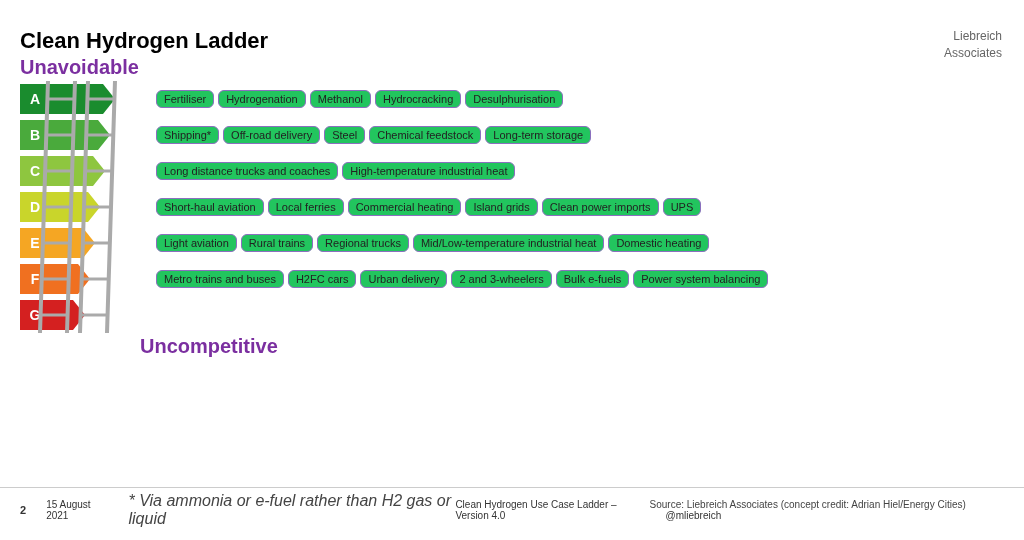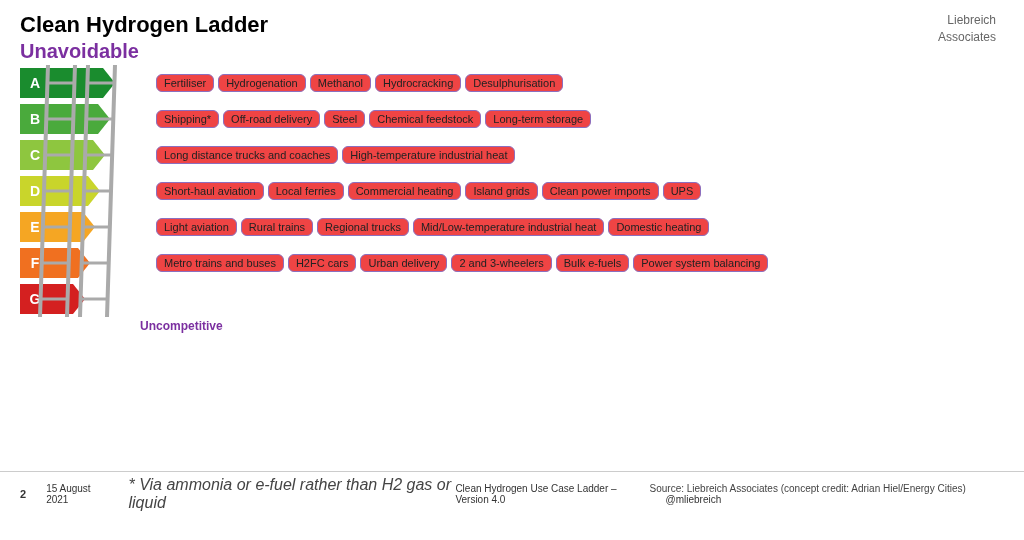--- a/index.html
+++ b/index.html
@@ -10,31 +10,32 @@
       height: 540px;
       overflow: hidden;
       position: relative;
     }
     .page {
       width: 1024px;
       height: 516px;
       background: #fff;
       position: relative;
       padding: 12px 20px 8px 20px;
+      margin-top: 16px;
     }
     .header-title {
       font-size: 22px;
       font-weight: bold;
       color: #000;
       margin-bottom: 2px;
     }
     .brand {
       position: absolute;
       top: 12px;
-      right: 28px;
+      right: 22px;
       font-size: 12px;
       color: #666;
       text-align: right;
       line-height: 1.4;
     }
     .unavoidable-label {
       color: #7b2fa0;
       font-size: 20px;
       font-weight: bold;
       margin-bottom: 2px;
@@ -105,25 +106,25 @@
       gap: 4px;
       padding: 2px 0;
     }
     .tag {
       border: 1.5px solid #8b6fbf;
       border-radius: 6px;
       padding: 2px 7px;
       font-size: 11px;
       color: #222;
       white-space: nowrap;
-      background: #ef4444;
+      background: #22c55e;
     }
     .uncompetitive-label {
       color: #7b2fa0;
-      font-size: 12px;
+      font-size: 20px;
       font-weight: bold;
       margin-top: 2px;
       margin-left: 120px;
     }
     .footer {
       position: absolute;
       bottom: 0;
       left: 0;
       right: 0;
       border-top: 1px solid #ccc;

